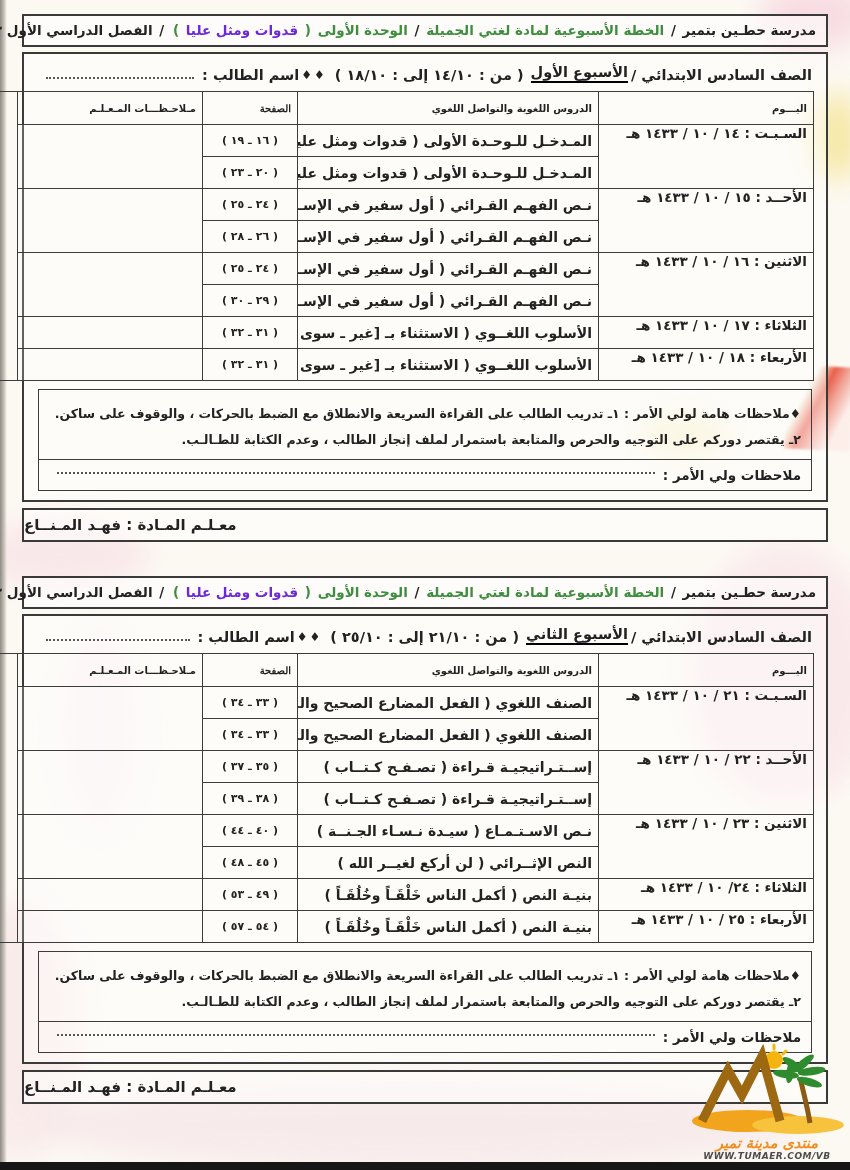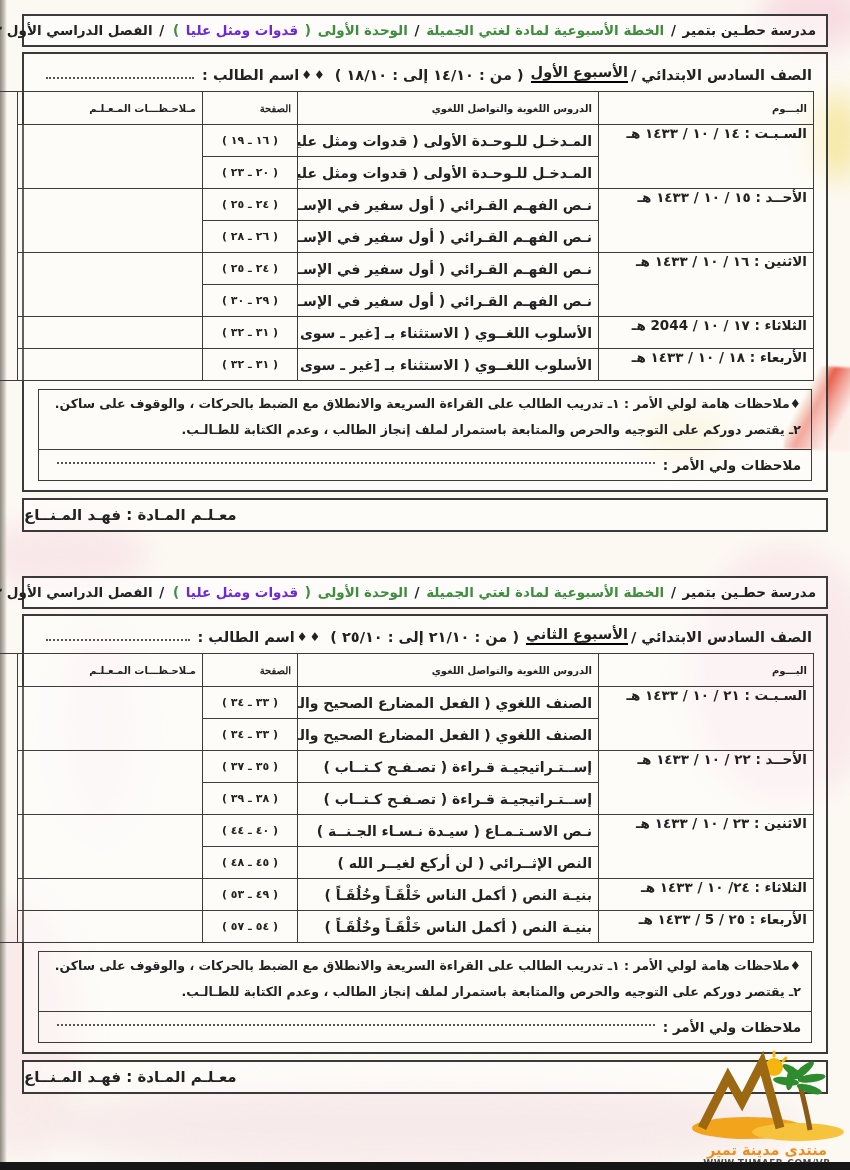--- a/index.html
+++ b/index.html
@@ -39,28 +39,28 @@
   
   table.sched{border-collapse:collapse;width:774px;margin:2px auto 0 auto;table-layout:fixed;}
   table.sched td,table.sched th{border:1.5px solid #3c3c3c;padding:0 6px;}
   tr.head-row th{height:32px;font-size:10px;text-align:right;}
   .col-day{width:202px;} .col-les{width:288px;} .col-pag{width:82px;font-family:Liberation Serif, serif;} .col-not{width:172px;} .col-blank{width:20px;}
   td.day-cell{vertical-align:top;padding-top:7px;font-size:13.5px;text-align:right;white-space:nowrap;}
   td.lesson-cell{height:31px;font-size:14px;text-align:right;white-space:nowrap;overflow:hidden;}
   td.page-cell{font-size:11px;text-align:center;white-space:nowrap;}
   td.teacher-notes-cell{background:rgba(255,255,255,.2);}
   
-  .notes-box{border:1.5px solid #3c3c3c;width:752px;margin:8px auto 0 auto;padding:1px 10px 7px 10px;
+  .notes-box{border:1.5px solid #3c3c3c;width:752px;margin:8px auto 0 auto;padding:11px 10px 7px 10px;
              font-size:12.5px;line-height:2.05;}
   .parent-box{border:1.5px solid #3c3c3c;width:752px;margin:-1.5px auto 0 auto;height:30px;
               display:flex;align-items:center;padding:0 10px;font-size:13.5px;justify-content:flex-end;}
   .foot-box{border:2px solid #3a3a3a;margin-top:6px;height:30px;display:flex;align-items:center;
             justify-content:flex-end;font-size:15px;background:rgba(255,255,255,.5);}
   
-  .logo{position:absolute;right:2px;bottom:2px;width:162px;text-align:center;direction:rtl;}
+  .logo{position:absolute;right:2px;bottom:9px;width:162px;text-align:center;direction:rtl;font-style:italic;}
   .logo-name{color:#f08c1e;font-size:14.5px;font-weight:700;margin-top:-4px;
              text-shadow:0 0 1px #fff;}
   .logo-url{direction:ltr;color:#4c4c4c;font-size:9px;letter-spacing:.5px;font-weight:700;}
 </style>
 </head>
 <body>
 
 <div id="page">
 
   <div class="blob b1"></div>
@@ -131,21 +131,21 @@
               <td class="day-cell" rowspan="2">الاثنين : ١٦ / ١٠ / ١٤٣٣ هـ</td>
               <td class="lesson-cell">نـص الفهـم القـرائي ( أول سفير في الإسـلام )</td>
               <td class="page-cell">( ٢٤ ـ ٢٥ )</td>
               <td class="teacher-notes-cell" rowspan="2"></td>
             </tr>
             <tr>
               <td class="lesson-cell">نـص الفهـم القـرائي ( أول سفير في الإسـلام )</td>
               <td class="page-cell">( ٢٩ ـ ٣٠ )</td>
             </tr>
             <tr>
-              <td class="day-cell">الثلاثاء : ١٧ / ١٠ / 2044 هـ</td>
+              <td class="day-cell">الثلاثاء : ١٧ / ١٠ / ١٤٣٣ هـ</td>
               <td class="lesson-cell">الأسلوب اللغــوي ( الاستثناء بـ [غير ـ سوى ] )</td>
               <td class="page-cell">( ٣١ ـ ٣٢ )</td>
               <td class="teacher-notes-cell"></td>
             </tr>
             <tr>
               <td class="day-cell">الأربعاء : ١٨ / ١٠ / ١٤٣٣ هـ</td>
               <td class="lesson-cell">الأسلوب اللغــوي ( الاستثناء بـ [غير ـ سوى ] )</td>
               <td class="page-cell">( ٣١ ـ ٣٢ )</td>
               <td class="teacher-notes-cell"></td>
             </tr>
@@ -230,21 +230,21 @@
               <td class="lesson-cell">النص الإثــرائي ( لن أركع لغيــر الله )</td>
               <td class="page-cell">( ٤٥ ـ ٤٨ )</td>
             </tr>
             <tr>
               <td class="day-cell">الثلاثاء : ٢٤/ ١٠ / ١٤٣٣ هـ</td>
               <td class="lesson-cell">بنيـة النص ( أكمل الناس خَلْقَـاً وخُلُقَـاً )</td>
               <td class="page-cell">( ٤٩ ـ ٥٣ )</td>
               <td class="teacher-notes-cell"></td>
             </tr>
             <tr>
-              <td class="day-cell">الأربعاء : ٢٥ / 5 / ١٤٣٣ هـ</td>
+              <td class="day-cell">الأربعاء : ٢٥ / ١٠ / ١٤٣٣ هـ</td>
               <td class="lesson-cell">بنيـة النص ( أكمل الناس خَلْقَـاً وخُلُقَـاً )</td>
               <td class="page-cell">( ٥٤ ـ ٥٧ )</td>
               <td class="teacher-notes-cell"></td>
             </tr>
           </tbody>
       </table>
 
       <div class="notes-box">
         <div>♦ملاحظات هامة لولي الأمر : ١ـ تدريب الطالب على القراءة السريعة والانطلاق مع الضبط بالحركات ، والوقوف على ساكن.</div>
         <div>٢ـ يقتصر دوركم على التوجيه والحرص والمتابعة باستمرار لملف إنجاز الطالب ، وعدم الكتابة للطـالـب.</div>

